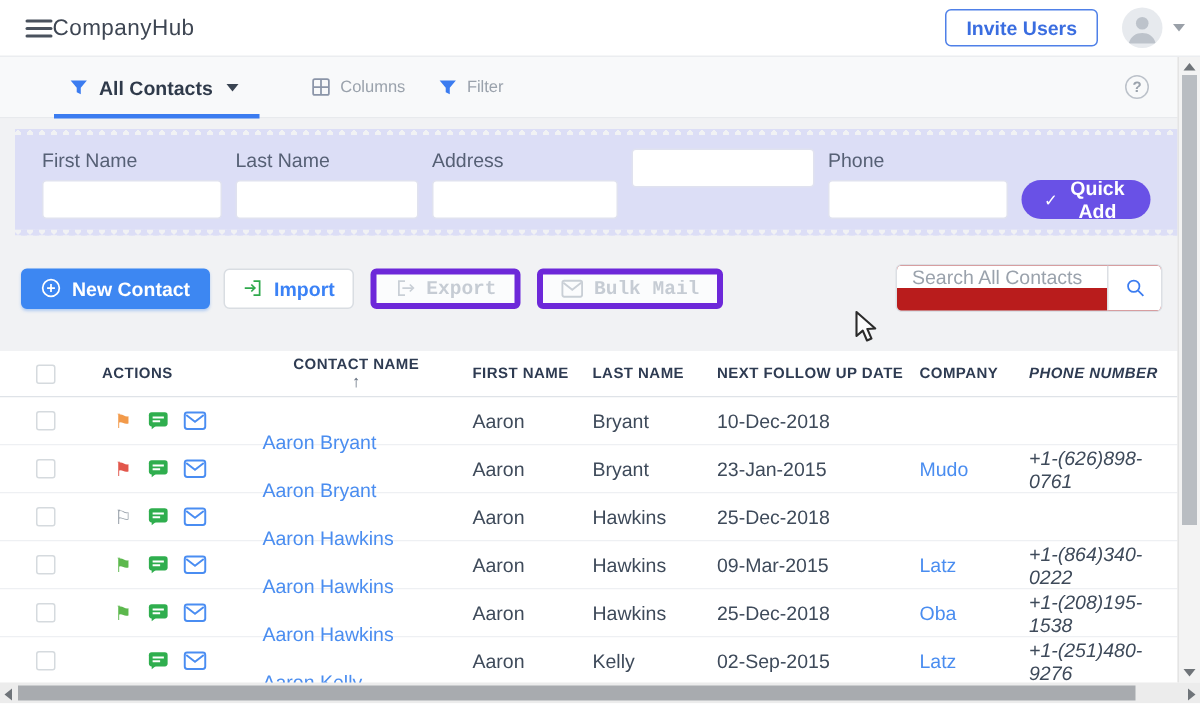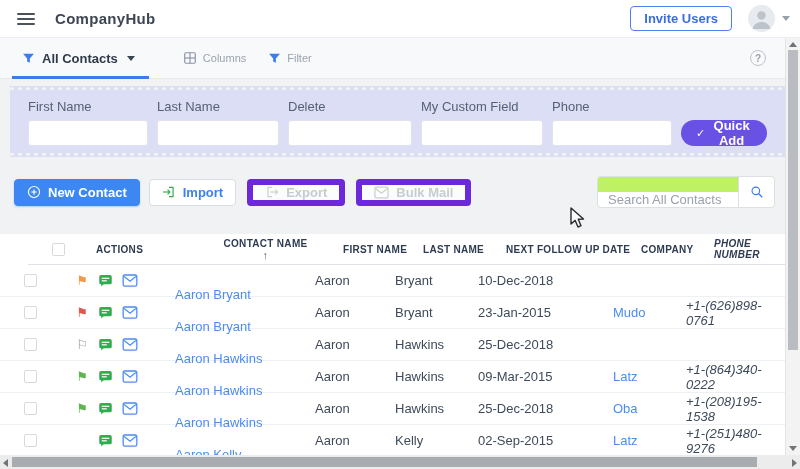--- a/index.html
+++ b/index.html
@@ -6,33 +6,33 @@
   html,body { width:800px; height:469px; overflow:hidden; background:#fff;
     font-family:"Liberation Sans", sans-serif; }
   .screen { position:relative; width:800px; height:469px; background:#fff; overflow:hidden; }
 
   
   .topbar { position:absolute; left:0; top:0; width:800px; height:38px; background:#fff;
     border-bottom:1px solid #ebedf0; display:flex; align-items:center; z-index:5; }
   .hamburger { width:18px; height:12px; margin-left:17px; display:flex; flex-direction:column;
     justify-content:space-between; cursor:pointer; }
   .hamburger span { display:block; height:2px; background:#4a525e; border-radius:1px; }
-  .brand { margin-left:20px; font-size:15px; font-weight:700; color:#3e4653; letter-spacing:.3px; }
+  .brand { font-size:15px; font-weight:400; color:#3e4653; letter-spacing:.3px; }
   .top-right { margin-left:auto; display:flex; align-items:center; margin-right:10px;padding-left:48px; }
   .invite { background:#fff; border:1px solid #4f80e8; color:#3a6de0; font-weight:700;
     font-size:13px; border-radius:4px; height:25px; padding:0 13px; cursor:pointer;
     font-family:inherit; }
   .avatar { width:27px; height:27px; border-radius:50%; background:#e7eaee; margin-left:16px;
     display:flex; align-items:center; justify-content:center; overflow:hidden; }
   .caret-down { width:0; height:0; border-left:4px solid transparent; border-right:4px solid transparent;
     border-top:5px solid #9aa0a8; margin-left:7px; }
 
   
   .tabbar { position:absolute; left:0; top:38px; width:800px; height:41px; background:#f8f9fa;
-    border-bottom:1px solid #e8eaed; display:flex; align-items:center; z-index:4; }
+    border-bottom:1px solid #e8eaed; display:flex; align-items:center; z-index:4;padding-left:24px; }
   .view-tab { display:flex; align-items:center; gap:7px; margin-left:22px; height:100%;
     position:relative; cursor:pointer; font-size:13px; font-weight:700; color:#2f3a4a; }
   .view-tab .underline { position:absolute; left:-10px; right:-14px; bottom:-1px; height:3px; background:#3b7cf0; }
   .tab { display:flex; align-items:center; gap:6px; font-size:11px; color:#9aa2ac; cursor:pointer; }
   .tab.columns { margin-left:48px; }
   .tab.filter { margin-left:22px; }
   .vt-caret { width:0; height:0; border-left:4px solid transparent; border-right:4px solid transparent;
     border-top:5px solid #3a4452; margin-left:2px; }
   .help { position:absolute; right:34px; top:12px; width:16px; height:16px; border-radius:50%;
     border:1.5px solid #bcc2ca; color:#9aa2ac; font-size:10px; font-weight:700;
@@ -63,34 +63,34 @@
   .quickadd .chk { font-size:11px; font-weight:400; }
 
   
   .toolbar { position:absolute; left:0; top:99px; width:800px; height:28px; display:flex; align-items:center; }
   .btn { height:27px; border-radius:4px; font-size:13px; font-weight:700; font-family:inherit;
     display:flex; align-items:center; gap:7px; padding:0 12px; cursor:pointer; }
   .btn svg { flex:none; }
   .btn-primary { margin-left:14px; background:#3d87f2; border:1px solid #3d87f2; color:#fff;
     box-shadow:0 1px 2px rgba(61,135,242,.35); }
   .btn-normal { margin-left:9px; background:#fff; border:1px solid #d9dde2; color:#3b82f6; }
-  .btn-disabled { margin-left:11px; background:#fbfcfd; border:6px solid #6d28d9; color:#c6ccd4;
-    cursor:default; }
-  .search { margin-left:auto; margin-right:25px; width:178px; height:32px; background:#bef264;
-    border:1px solid #dcdfe4; border-radius:4px; display:flex; align-items:flex-end; overflow:hidden; }
+  .btn-disabled { margin-left:11px; background:#fbfcfd; border:4px solid #6d28d9; color:#c6ccd4;
+    cursor:default;font-family:Liberation Mono, monospace; }
+  .search { margin-left:auto; margin-right:25px; width:178px; height:32px; background:#b91c1c;
+    border:1px solid #dcdfe4; border-radius:4px; display:flex; align-items:flex-start; overflow:hidden; }
   .search input { flex:1; border:none; outline:none; font-family:inherit; font-size:13px;
     padding:0 10px; color:#3f4a5a; min-width:0; }
   .search input::placeholder { color:#9aa2ac; }
   .searchbtn { width:36px; height:100%; background:#fff; border:none; border-left:1px solid #dcdfe4;
     display:flex; align-items:center; justify-content:center; cursor:pointer; }
 
   
   .tablewrap { position:absolute; left:0; top:234px; width:785px; height:221px; background:#fff; }
   .thead { display:flex; align-items:center; height:31px; border-bottom:1px solid #dfe3e8;
-    font-size:10px; font-weight:700; color:#2e3b52; letter-spacing:.3px;margin-left:28px; }
+    font-size:10px; font-weight:700; color:#2e3b52; letter-spacing:.3px; }
   .trow { display:flex; align-items:center; height:32px; border-bottom:1px solid #eef0f3;
     font-size:13px; color:#3e4a5a; background:#fff; }
   .c-cb { width:60px; padding-left:24px; display:flex; align-items:center; }
   .cb { width:13px; height:13px; border:1px solid #d5dade; border-radius:2px; background:#fff;
     cursor:pointer; flex:none; }
   .c-actions { width:110px; padding-left:15px; display:flex; align-items:center; gap:9px; }
   .thead .c-actions { display:block; padding-left:8px; }
   .c-contact { width:140px; padding-left:5px; display:flex; align-items:center; }
   .thead .c-contact { justify-content:center; padding-right:10px;flex-direction:column; }
   .c-first { width:80px; padding-left:5px; }
@@ -175,25 +175,24 @@
     <div class="band">
       <div class="qfield">
         <label>First Name</label>
         <input class="w1" style="">
       </div>
       <div class="qfield">
         <label>Last Name</label>
         <input class="w2" style="">
       </div>
       <div class="qfield">
-        <label>Delete</label>
+        <label>Address</label>
         <input class="w3" style="">
       </div>
       <div class="qfield">
-        <label>My Custom Field</label>
         <input class="w4" style="">
       </div>
       <div class="qfield">
         <label>Phone</label>
         <input class="w5" style="">
       </div>
       <button class="quickadd">
         <span class="chk">✓</span>
         <span>Quick Add</span>
       </button>

